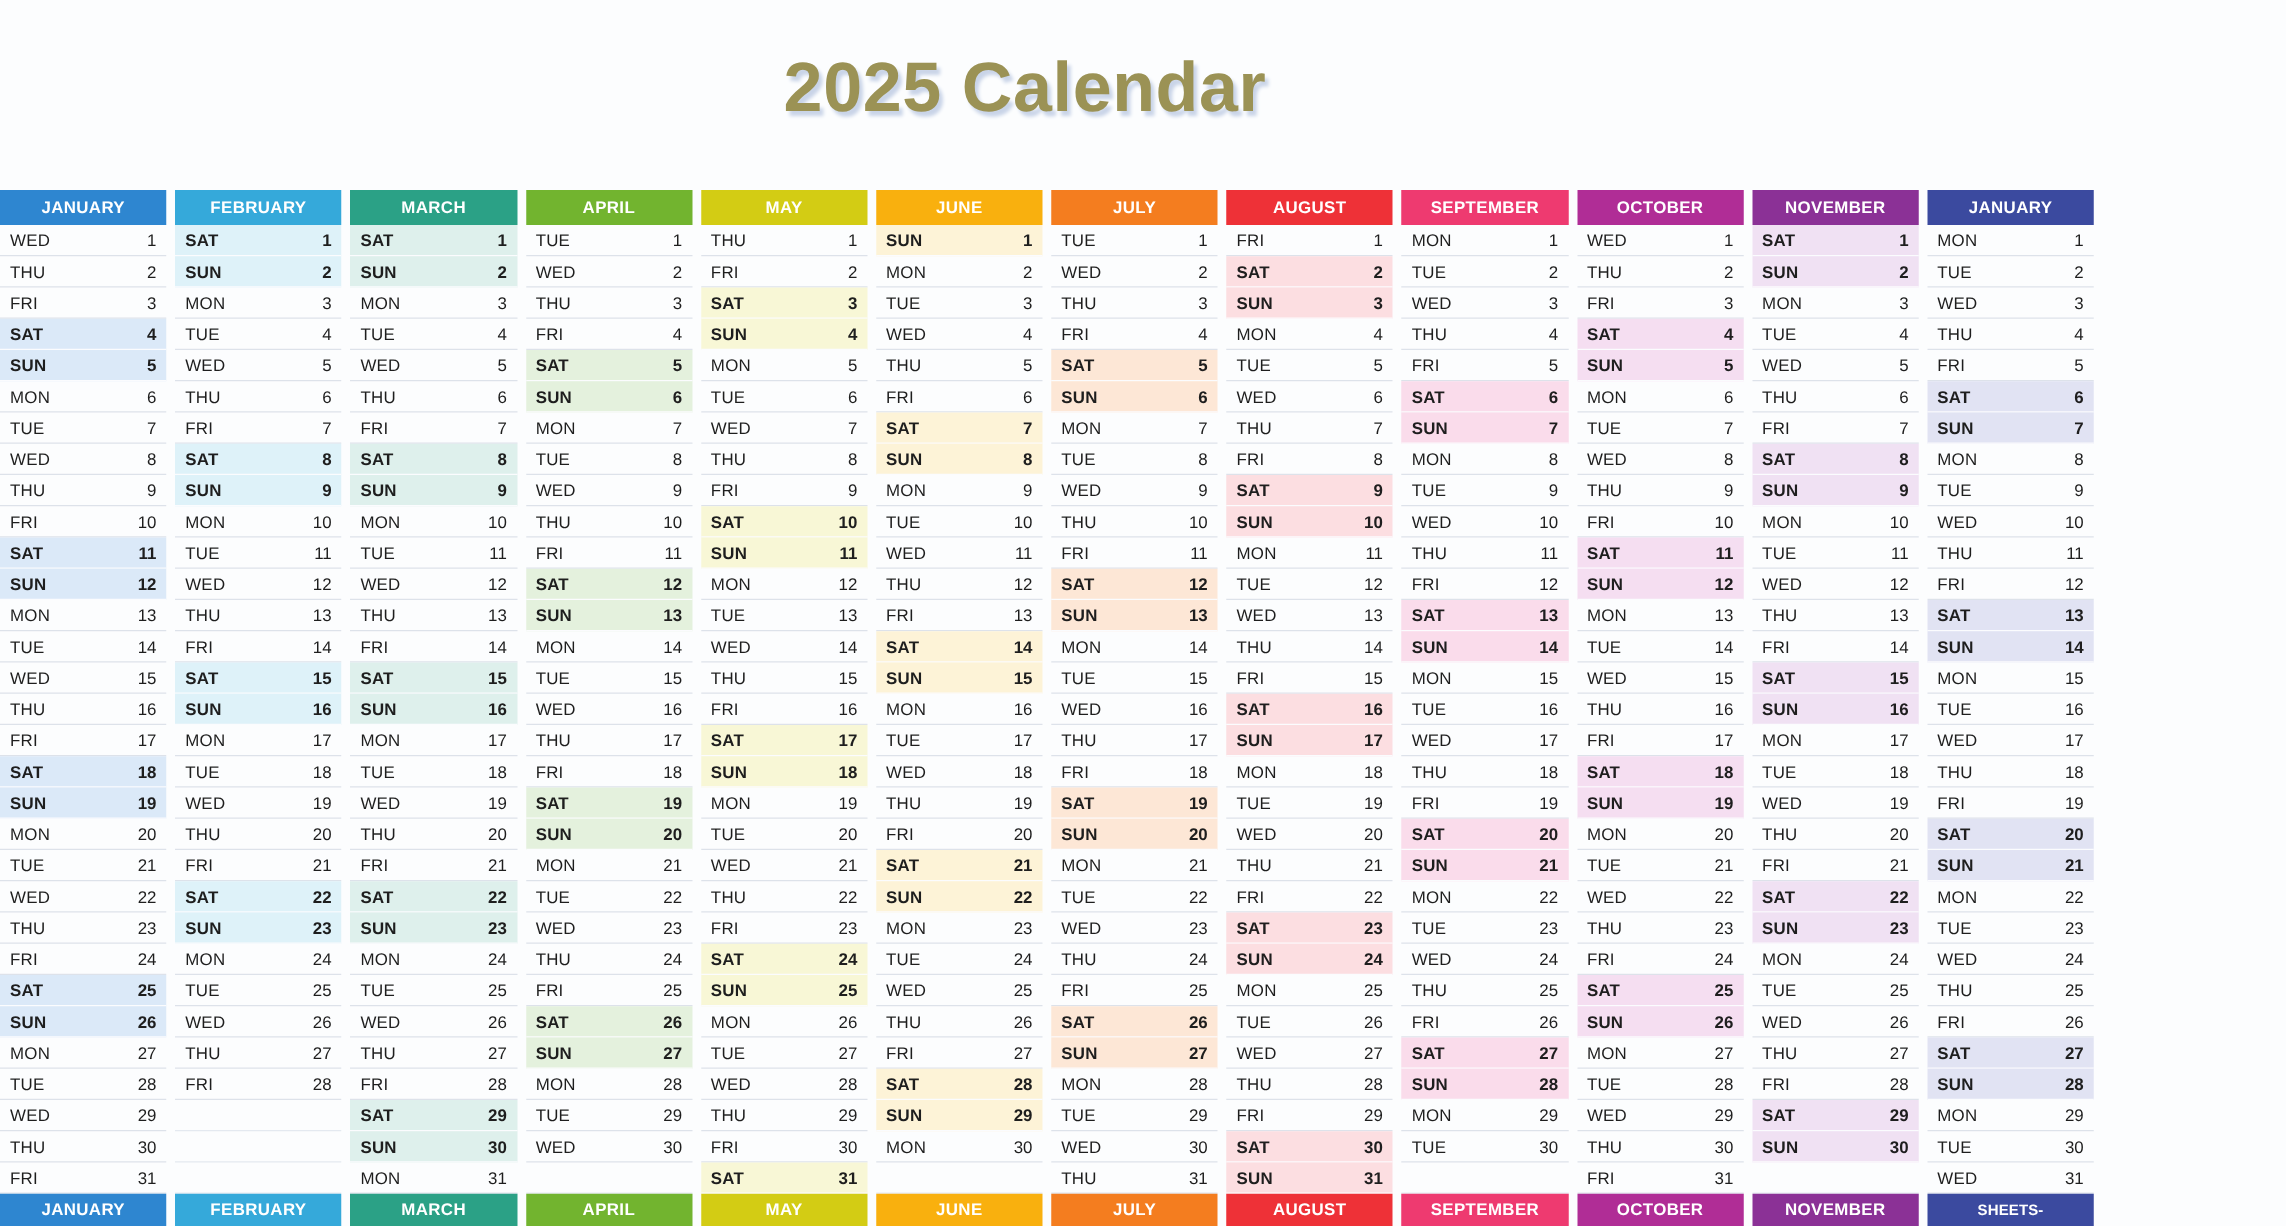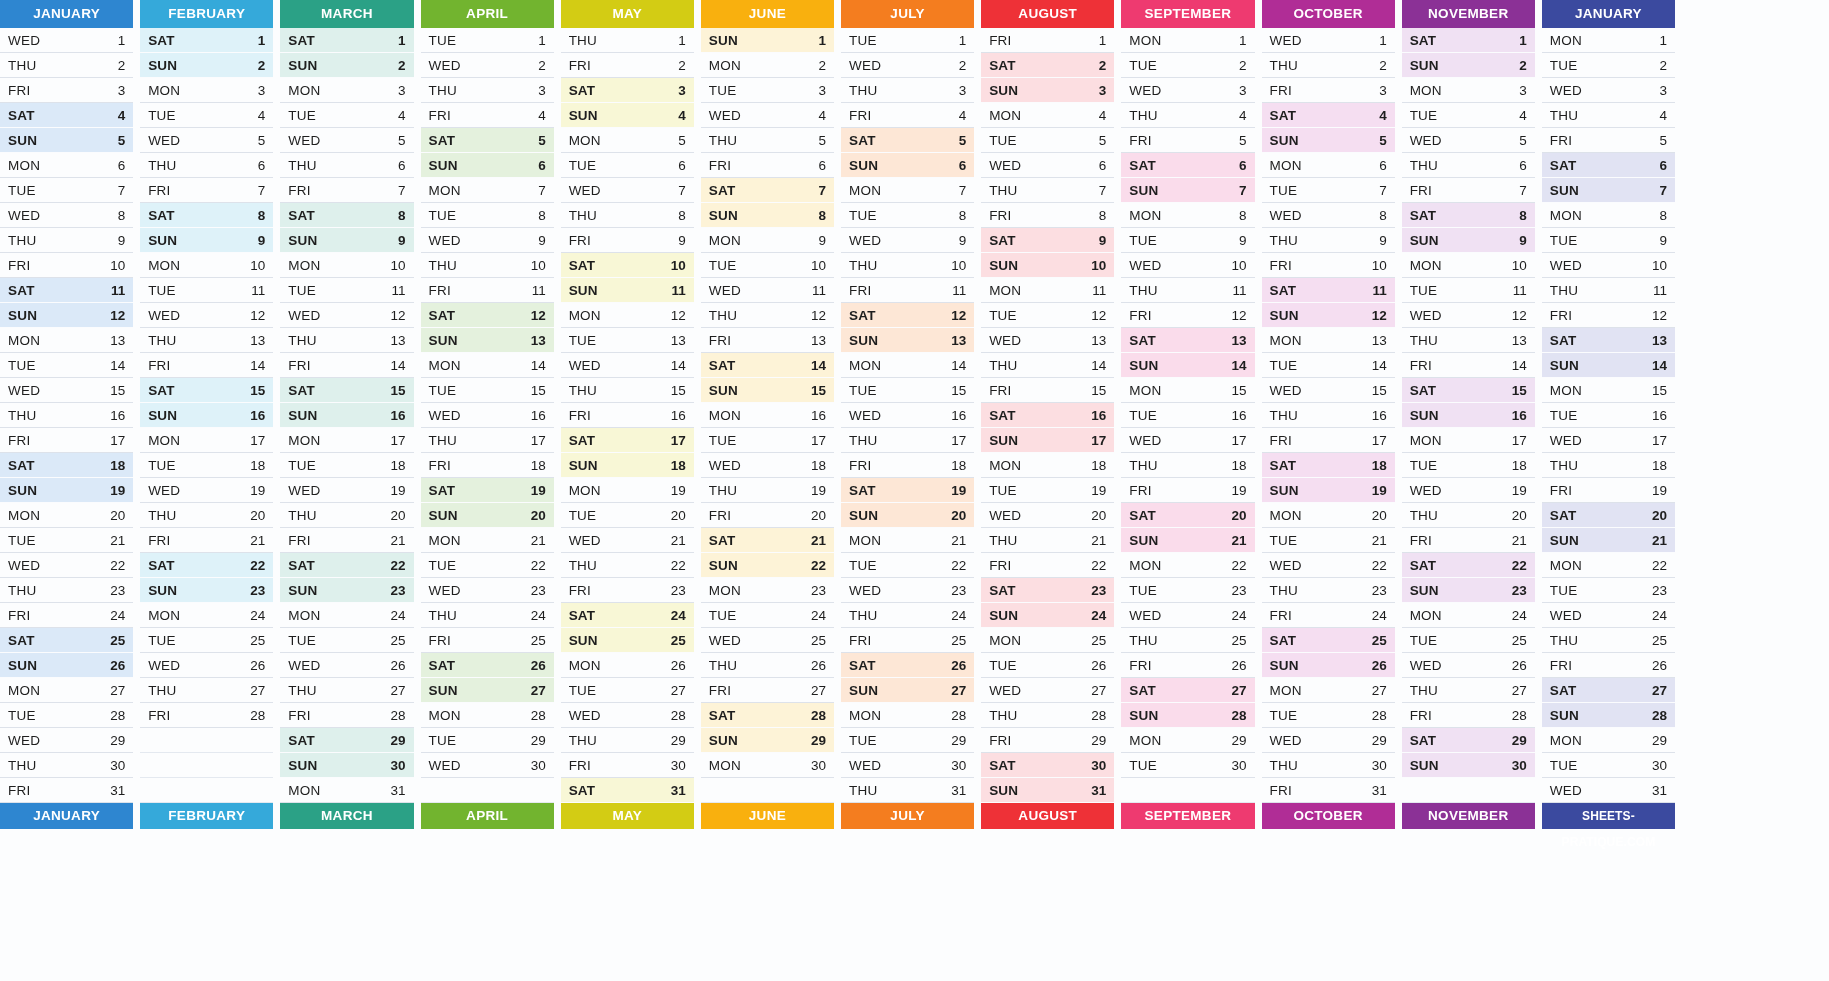--- a/index.html
+++ b/index.html
@@ -27,20 +27,23 @@
              border-bottom:1px solid #dde2ea;
              font-size:13.5px; color:#1e1e1e; background:transparent; }
   .day-row .w { letter-spacing:0.2px; }
   .day-row.weekend { font-weight:bold; border-bottom-color:#fbfcfe; }
   .day-row.empty { border-bottom-color:#e4e9f0; }
 </style>
 </head>
 <body>
 
 <div class="page">
+  <div class="title-area">
+    <h1 class="title">2025 Calendar</h1>
+  </div>
   <div class="calendar-grid">
       <div class="month-column">
         <div class="m-header" style="background: rgb(46, 134, 208);">JANUARY</div>
         <div class="day-row">
           <span class="w">WED</span>
           <span class="d">1</span>
         </div>
         <div class="day-row">
           <span class="w">THU</span>
           <span class="d">2</span>

